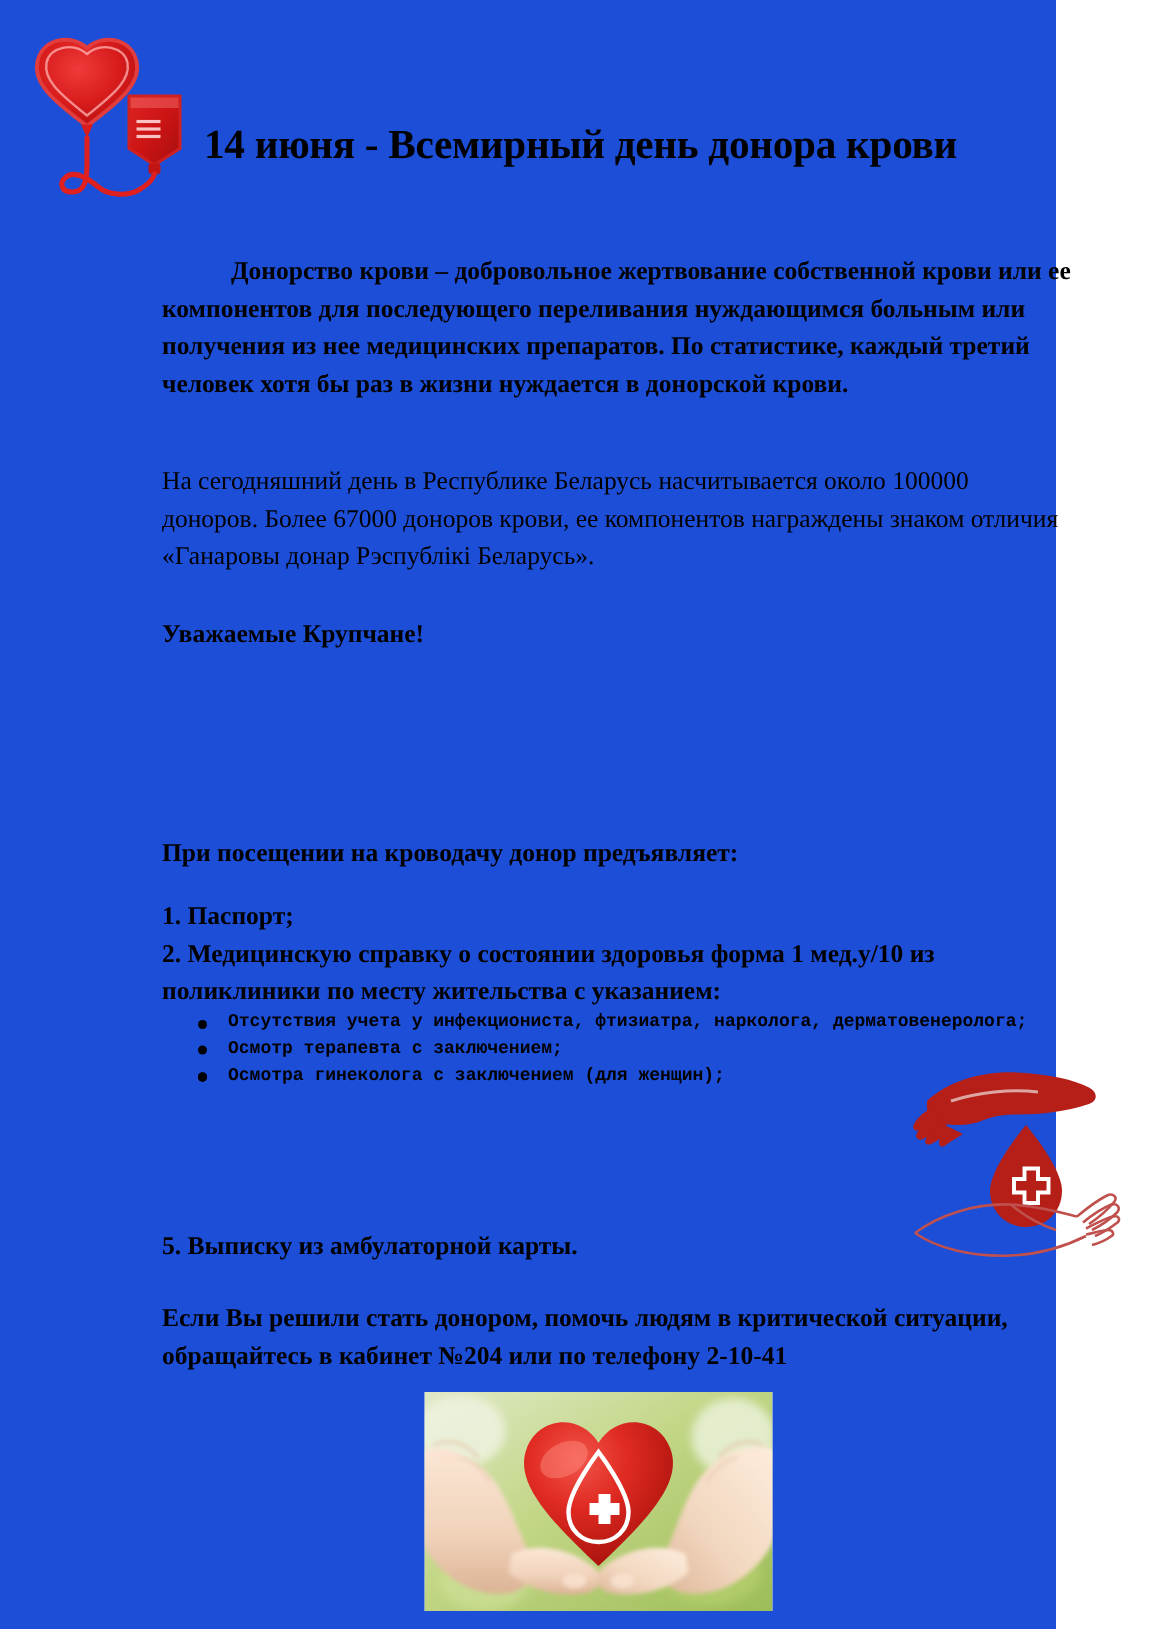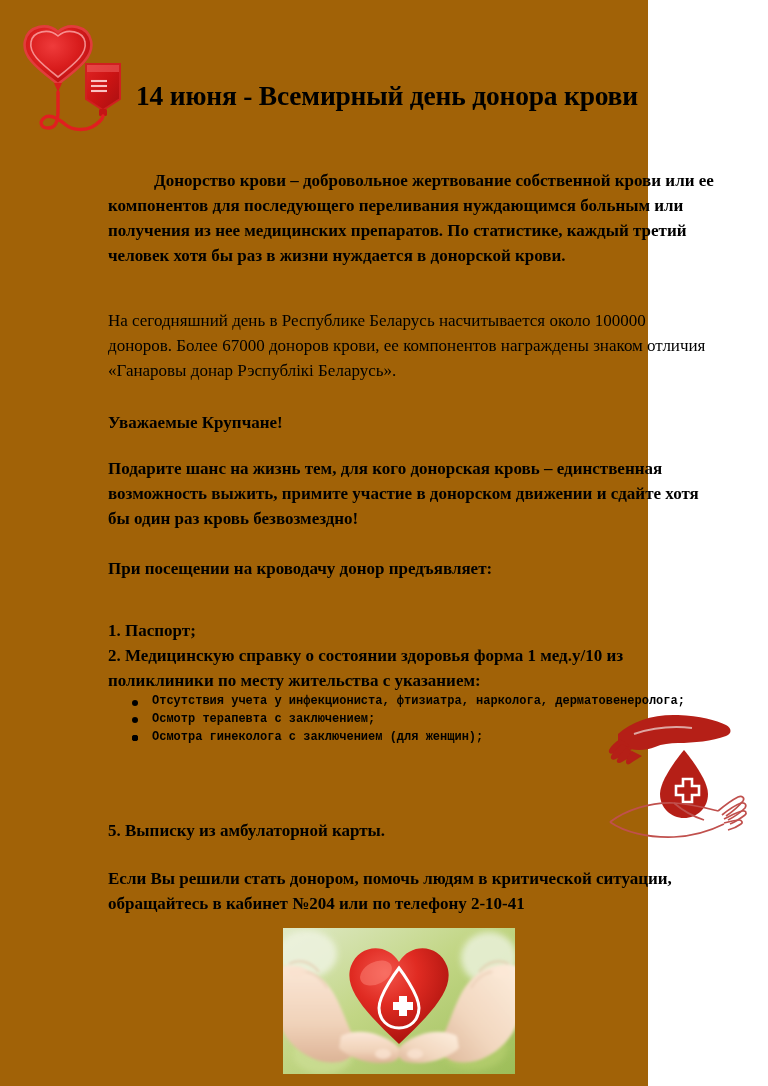--- a/index.html
+++ b/index.html
@@ -13,23 +13,23 @@
     height: 1086px;
     position: relative;
     overflow: hidden;
     font-family: "Liberation Serif", "DejaVu Serif", serif;
     color: #000000;
   }
 
   .page {
     position: absolute;
     inset: 0;
-    width: 648px;
+    width: 704px;
     height: 1086px;
-    background: #a16207;
+    background: #1d4ed8;
   }
 
   
   .header {
     position: absolute;
     left: 0;
     top: 18px;
     width: 768px;
     height: 132px;
   }
@@ -68,21 +68,21 @@
   p.bold { font-weight: bold; }
   p.reg  { font-weight: normal; }
   p.center { text-align: left; }
   p.indent { text-indent: 46px; }
 
   .para1 { top: 168px; }
   .para2 { top: 308px; }
   .hail  { top: 410px; }
   .appeal{ top: 456px; }
   .visit { top: 556px; }
-  .items { top: 598px; margin-top: 20px; }
+  .items { top: 598px; }
   .item3 { top: 818px; }
   .contact { top: 866px; }
 
   ul.checklist {
     margin: 0;
     padding: 0;
     list-style: none;
   }
   ul.checklist li {
     position: relative;
@@ -167,21 +167,20 @@
 
     <div class="doc-title">14 июня - Всемирный день донора крови</div>
   </div>
 
   <p class="col body bold indent para1">Донорство крови – добровольное жертвование собственной крови или ее компонентов для последующего переливания нуждающимся больным или получения из нее медицинских препаратов. По статистике, каждый третий человек хотя бы раз в жизни нуждается в донорской крови.</p>
 
   <p class="col body reg para2">На сегодняшний день в Республике Беларусь насчитывается около 100000 доноров. Более 67000 доноров крови, ее компонентов награждены знаком отличия «Ганаровы донар Рэспублікі Беларусь».</p>
 
   <p class="col body bold center hail">Уважаемые Крупчане!</p>
 
-  <p class="col body bold center appeal">Подарите шанс на жизнь тем, для кого донорская кровь – единственная возможность выжить, примите участие в донорском движении и сдайте хотя бы один раз кровь безвозмездно!</p>
 
   <p class="col body bold center visit">При посещении на кроводачу донор предъявляет:</p>
 
   <div class="col items">
     <p class="body bold">1. Паспорт;</p>
 
     <p class="body bold">2. Медицинскую справку о состоянии здоровья форма 1 мед.у/10 из поликлиники по месту жительства с указанием:</p>
 
     <ul class="checklist">
       <li>

